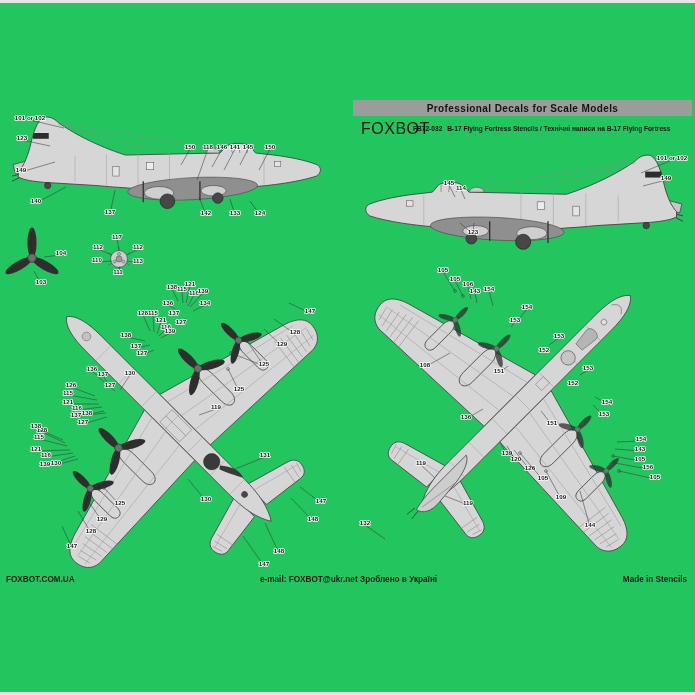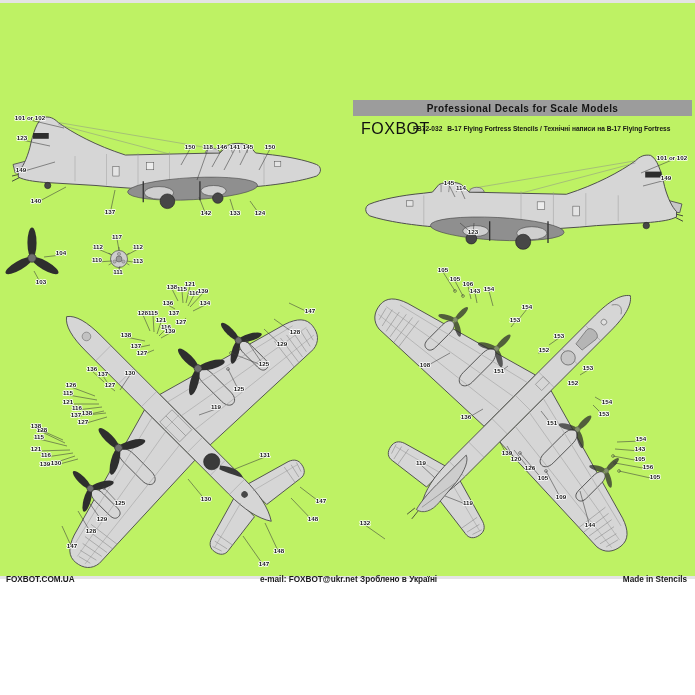--- a/index.html
+++ b/index.html
@@ -1,18 +1,18 @@
 <!DOCTYPE html>
 <html><head>
 <meta charset="utf-8">
 <style>
   html,body{margin:0;padding:0;background:#fff;}
   body{width:695px;height:695px;overflow:hidden;position:relative;
        font-family:"Liberation Sans",sans-serif;}
-  .canvas{position:absolute;left:0;top:0;width:695px;height:579px;background:#bef264;}
+  .canvas{position:absolute;left:0;top:0;width:695px;height:695px;background:#22c55e;}
   .photo-edge{position:absolute;left:0;width:695px;height:3px;background:#e4e4e4;}
   .photo-edge.top{top:0;}
   .photo-edge.bottom{bottom:0;}
   svg#art{position:absolute;left:0;top:0;}
   .band{position:absolute;left:353px;top:100px;width:339px;height:16px;background:#9c9c9c;
         display:flex;align-items:center;justify-content:center;}
   .band span{font-size:10px;font-weight:bold;color:#141414;letter-spacing:.4px;}
   .logo{position:absolute;left:354px;top:119px;font-size:16px;font-weight:400;color:#101010;
         letter-spacing:.5px;transform:scaleY(1.05);transform-origin:left top;margin-left:7px;}
   .titleline{position:absolute;left:413px;top:125px;width:280px;font-size:6.6px;font-weight:bold;

